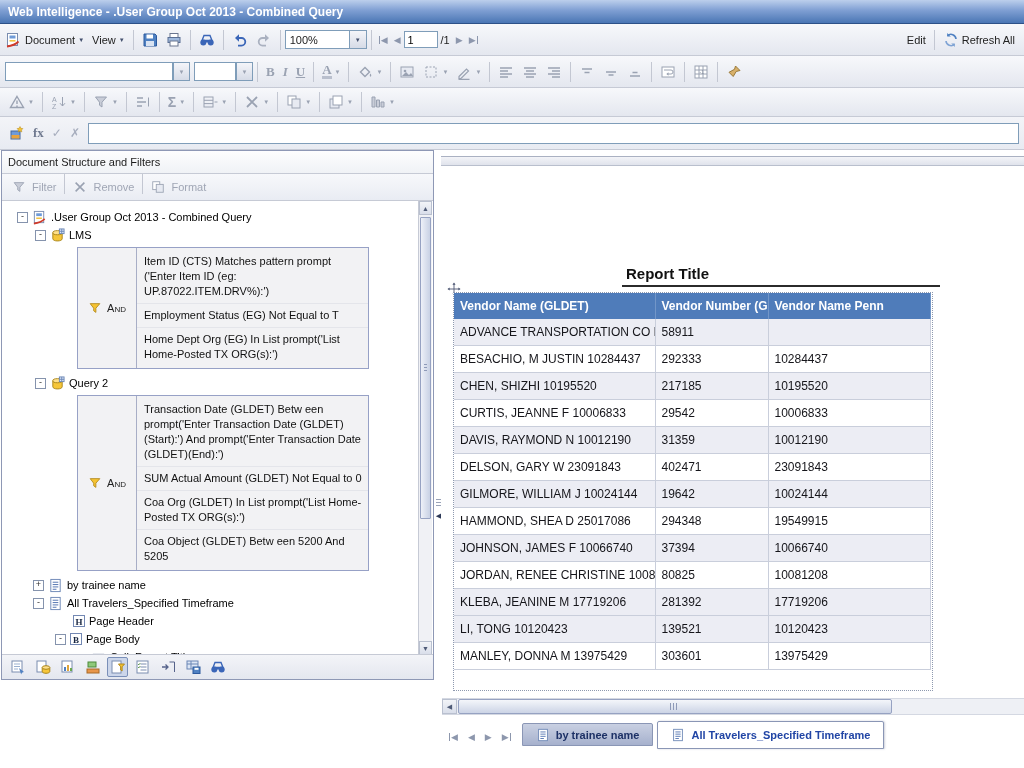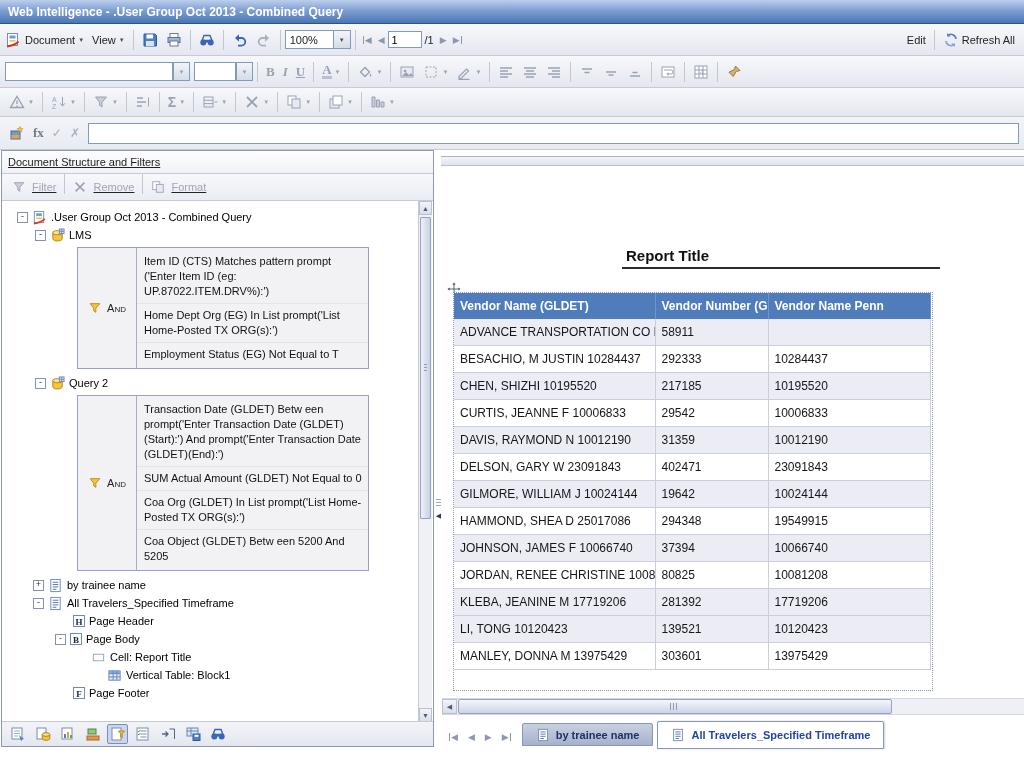--- a/index.html
+++ b/index.html
@@ -43,22 +43,22 @@
   .fmt-letter.it{font-style:italic;}
   .fmt-letter.un{text-decoration:underline;}
   .colorA{font-family:"Liberation Serif",serif;font-weight:bold;font-size:13px;color:#9aa2b2;
     border-bottom:3px solid #b9bfcd;line-height:12px;}
   .sigma{font-size:14px;color:#9aa2b2;font-weight:bold;}
   .fx{font-family:"Liberation Serif",serif;font-weight:bold;font-size:13px;color:#707a90;}
   .glyph-dis{font-size:12px;color:#a6adbd;}
   #formula-input{flex:1;height:21px;border:1px solid #7f9db9;margin-left:4px;font-size:11px;padding-left:4px;box-sizing:border-box;background:#fff;}
 
   
-  #leftpanel{position:absolute;left:1px;top:150px;width:433px;height:597px;
-    border:1px solid #8e98b5;background:#fff;box-sizing:border-box;text-decoration:underline;}
+  #leftpanel{position:absolute;left:1px;top:150px;width:433px;height:530px;
+    border:1px solid #8e98b5;background:#fff;box-sizing:border-box;}
   #panel-title{height:22px;line-height:22px;padding-left:6px;font-size:11px;color:#1c1c1c;
     background:linear-gradient(#fdfdfe,#f0f2f6);border-bottom:1px solid #c6cad5;}
   #panel-actions{height:26px;display:flex;padding-left:6px;
     background:linear-gradient(#f7f8fb,#e9ecf3);border-bottom:1px solid #c6cad5;color:#a0a6b5;}
   #panel-actions .albl{font-size:11px;margin-left:3px;}
   #tree{position:absolute;left:1px;top:50px;right:15px;bottom:24px;overflow:hidden;background:#fff;padding-top:7px;}
   .trow{display:flex;align-items:center;height:18px;gap:4px;font-size:11px;color:#000;white-space:nowrap;}
   .ebox{width:9px;height:9px;border:1px solid #8593ad;background:#fff;font-size:9px;line-height:7px;
     text-align:center;color:#333;flex:none;box-sizing:content-box;}
   .lbox{width:12px;height:12px;border:1px solid #7388b3;background:#fff;flex:none;
@@ -92,21 +92,21 @@
   
   #splitter{position:absolute;left:435px;top:486px;width:7px;height:46px;
     display:flex;flex-direction:column;align-items:center;justify-content:center;gap:4px;}
   #splitter .ridges i{display:block;width:5px;height:1px;background:#9aa3b8;margin-bottom:2px;}
   #splitter .col-arrow{font-size:7px;color:#2e3a58;line-height:7px;}
 
   
   #mainpanel{position:absolute;left:441px;top:150px;right:0;bottom:0;background:#fff;}
   #report-topstrip{position:absolute;left:0;right:0;top:6px;height:8px;
     background:linear-gradient(#f3f4f8,#e0e3ec);border-top:1px solid #aab1c2;border-bottom:1px solid #b9bfcd;}
-  #report-title-cell{position:absolute;left:181px;top:97px;width:318px;height:22px;
+  #report-title-cell{position:absolute;left:181px;top:115px;width:318px;height:22px;
     border-bottom:2px solid #2b2b2b;font-size:15px;font-weight:bold;color:#111;
     padding-left:4px;box-sizing:border-box;}
   #move-handle{position:absolute;left:6px;top:132px;width:14px;height:14px;}
   #table-wrap{position:absolute;left:12px;top:142px;width:480px;height:399px;
     border:1px dotted #8e99af;overflow:hidden;box-sizing:border-box;background:#fff;}
   #vendor-table{border-collapse:collapse;table-layout:fixed;width:476px;}
   #vendor-table th{background:#4f7cba;color:#fff;font-size:12px;font-weight:bold;text-align:left;
     height:26px;padding:0 0 0 6px;border-right:1px solid #7296c8;white-space:nowrap;overflow:hidden;}
   #vendor-table td{font-size:12px;color:#15151a;height:26px;padding:0 0 0 6px;
     border-right:1px solid #c9cedb;border-bottom:1px solid #c9cedb;white-space:nowrap;overflow:hidden;background:#fff;}
@@ -365,21 +365,21 @@
         <svg class="ic16">
           <use href="#s-undo"></use>
         </svg>
       </span>
     <span class="tbtn">
         <svg class="ic16">
           <use href="#s-redo"></use>
         </svg>
       </span>
     <span class="sep"></span>
-    <span class="combo" style="width:66px">
+    <span class="combo" style="width:82px">
       <span class="val">100%</span>
       <span class="abtn">
           <span class="caret">▼</span>
         </span>
     </span>
     <span class="sep"></span>
     <span class="navg">
         <i class="vbar"></i>
         <span>◀</span>
       </span>
@@ -645,22 +645,22 @@
       </div>
       <div class="fbox">
         <div class="fbox-left">
           <svg class="ic14">
               <use href="#s-funy"></use>
             </svg>
           <span class="fop">And</span>
         </div>
         <div class="fbox-conds">
             <div class="cond">Item ID (CTS) Matches pattern prompt ('Enter Item ID (eg: UP.87022.ITEM.DRV%):')</div>
+            <div class="cond">Employment Status (EG) Not Equal to T</div>
             <div class="cond">Home Dept Org (EG) In List prompt('List Home-Posted TX ORG(s):')</div>
-            <div class="cond">Employment Status (EG) Not Equal to T</div>
           </div>
       </div>
 
       <div class="trow" style="padding-left:32px">
         <span class="ebox">-</span>
         <svg class="ic15">
             <use href="#s-cyl"></use>
           </svg>
         <span>Query 2</span>
       </div>

